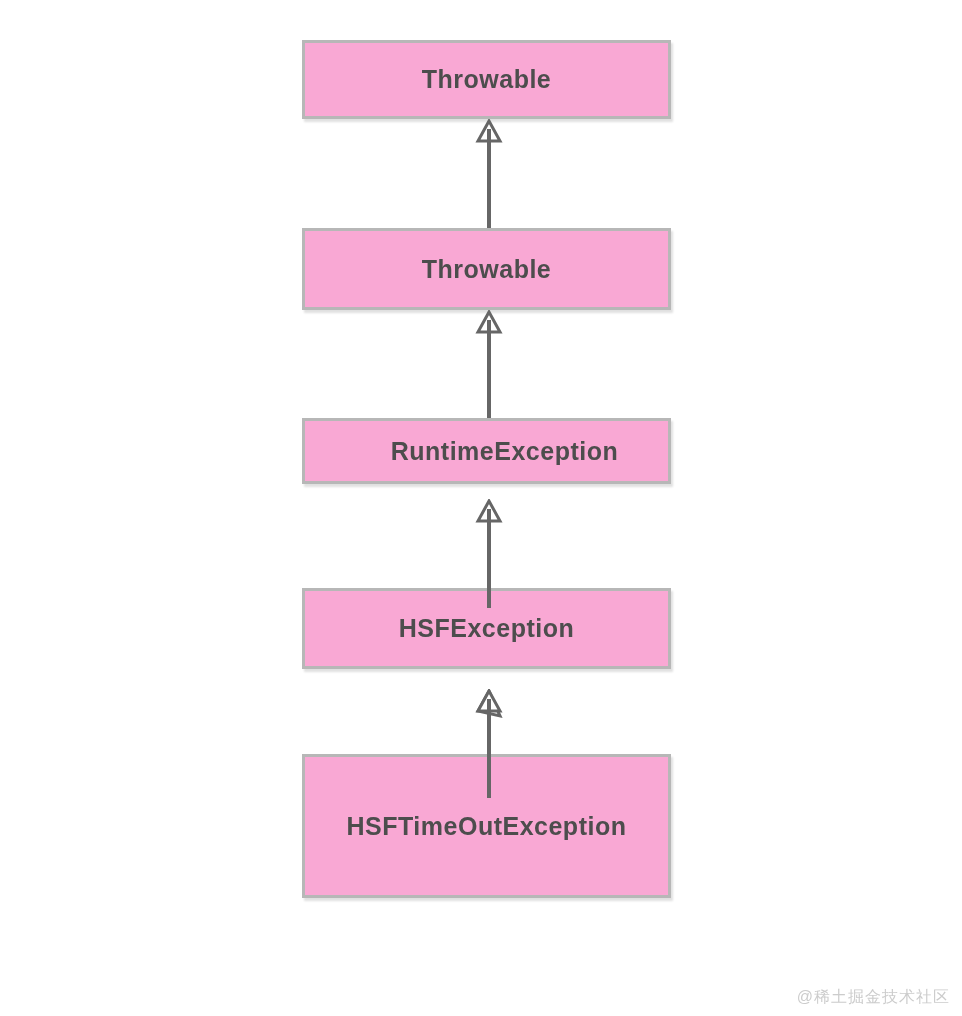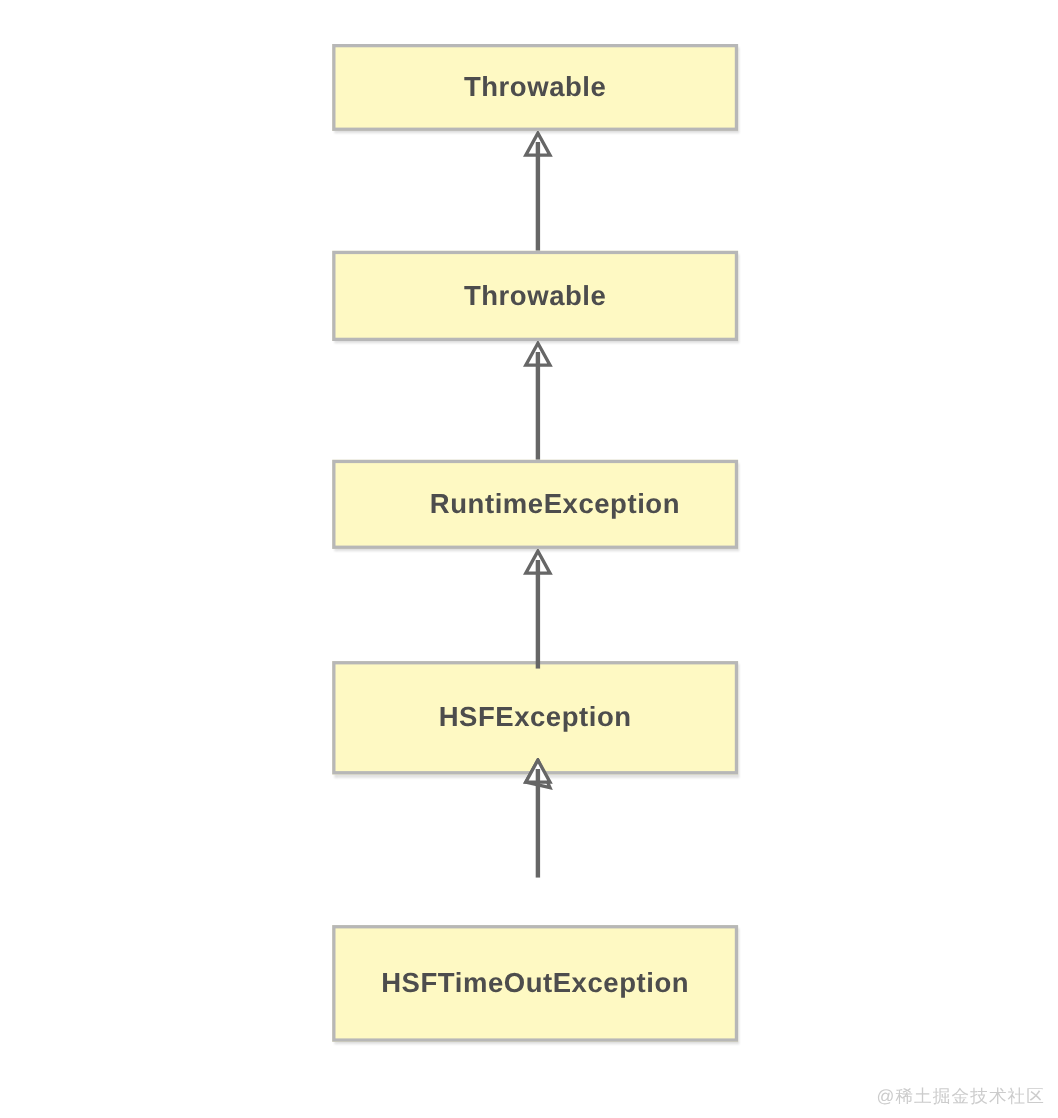--- a/index.html
+++ b/index.html
@@ -11,40 +11,40 @@
   }
   .canvas {
     position: relative;
     width: 962px; height: 1016px;
     background: #ffffff;
   }
   .class-box {
     position: absolute;
     left: 302px;
     width: 369px;
-    background: #fef9c3;
+    background: #f9a8d4;
     border: 3px solid #b7b7b7;
     box-shadow: 2px 3px 2px rgba(0,0,0,0.12);
     display: flex;
     align-items: center;
     justify-content: center;
     box-sizing: border-box;
   }
   .class-box .label {
     font-size: 25px;
     font-weight: 700;
     color: #4d4d4d;
     letter-spacing: 0.5px;
     white-space: nowrap;
   }
   .box-throwable        { top: 40px;  height: 79px;  }
   .box-exception        { top: 228px; height: 82px;  }
-  .box-runtimeexception { top: 418px; height: 81px; padding-left: 36px;  }
-  .box-hsfexception     { top: 601px; height: 103px; text-align: center;  }
-  .box-hsftimeout       { top: 841px; height: 106px; }
+  .box-runtimeexception { top: 418px; height: 66px; padding-left: 36px;  }
+  .box-hsfexception     { top: 588px; height: 81px; text-align: center;  }
+  .box-hsftimeout       { top: 754px; height: 144px; }
 
   .connector {
     position: absolute;
     left: 473px;
     width: 32px;
     display: block;
   }
   .conn-1 { top: 119px; height: 109px; }
   .conn-2 { top: 310px; height: 108px; }
   .conn-3 { top: 499px; height: 109px; }

